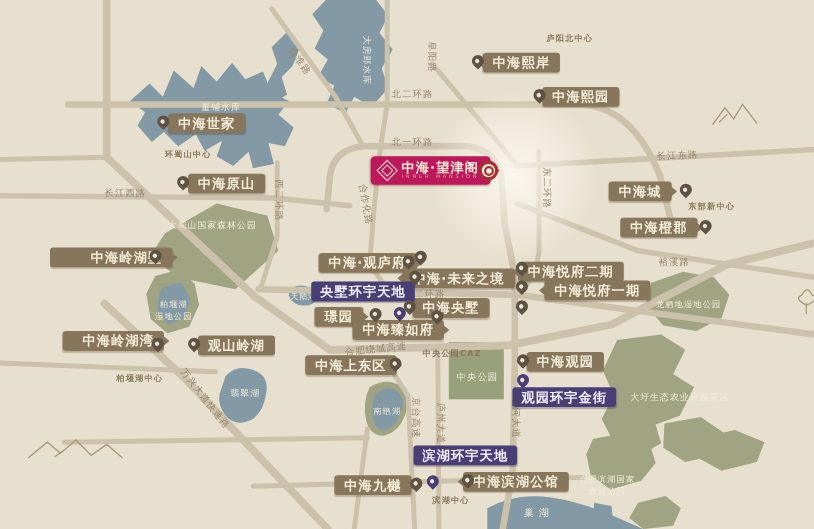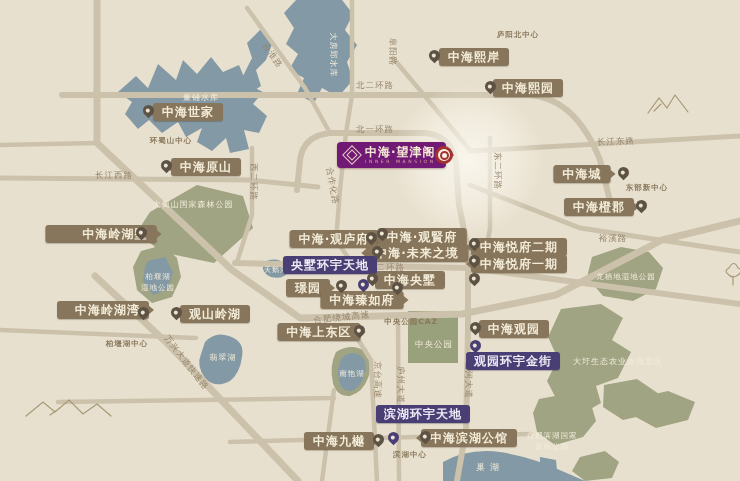--- a/index.html
+++ b/index.html
@@ -24,21 +24,21 @@
   .pin::after{content:'';position:absolute;left:3.2px;top:3.2px;width:4px;height:4px;
        background:#ece5d2;border-radius:50%;}
   .pin.purple{background:#4a3f75;}
   .district{position:absolute;z-index:2;color:#8a795c;font-size:7.5px;font-weight:bold;
        letter-spacing:1px;white-space:nowrap;}
   .roadlbl{position:absolute;z-index:2;color:#95846b;font-size:8.5px;letter-spacing:1px;white-space:nowrap;}
   .naturelbl{position:absolute;z-index:2;color:#f2ecdb;letter-spacing:1px;white-space:pre-line;
        text-align:center;line-height:1.5;}
   
   .badge{position:absolute;left:337px;top:142px;height:26px;z-index:5;display:flex;align-items:center;
-       gap:6px;background:#701a75;border-radius:4px;padding:0 10px 0 8px;
+       gap:6px;background:#be185d;border-radius:4px;padding:0 10px 0 8px;
        box-shadow:0 1px 2px rgba(80,20,15,.35);}
   .badge::after{content:'';position:absolute;right:-8px;top:50%;margin-top:-9px;
        border-top:9px solid transparent;border-bottom:9px solid transparent;border-left:9px solid #a43230;}
   .badge-logo{width:12px;height:12px;border:1.3px solid #e9d0c1;transform:rotate(45deg);
        position:relative;flex:0 0 auto;}
   .badge-logo::after{content:'';position:absolute;inset:2.2px;border:1px solid #e9d0c1;}
   .badge-texts{display:flex;flex-direction:column;}
   .badge-name{font-size:12px;font-weight:bold;color:#f4e9d3;letter-spacing:1px;line-height:1;white-space:nowrap;}
   .badge-sub{font-size:4.5px;color:#dfab9e;letter-spacing:2.6px;line-height:1;margin-top:2px;white-space:nowrap;}
   .target{position:absolute;left:435px;top:146px;width:12px;height:12px;background:#f6f1e4;
@@ -127,33 +127,32 @@
     <div class="tag arr-left" style="left: 528px; top: 88px; transform: translate(-50%, -50%);">中海熙园</div>
     <div class="pin" style="left: 484.5px; top: 81px; transform: rotate(-45deg);"></div>
     <div class="tag arr-right" style="left: 101px; top: 234px; transform: translate(-50%, -50%); padding-left: 37px;">中海岭湖墅</div>
     <div class="pin" style="left: 135.5px; top: 227px; transform: rotate(-45deg);"></div>
     <div class="tag arr-right" style="left: 103px; top: 310px; transform: translate(-50%, -50%); padding-left: 18px;">中海岭湖湾</div>
     <div class="pin" style="left: 137.5px; top: 307px; transform: rotate(-45deg);"></div>
     <div class="tag arr-left" style="left: 215px; top: 314px; transform: translate(-50%, -50%);">观山岭湖</div>
     <div class="pin" style="left: 170.5px; top: 307px; transform: rotate(-45deg);"></div>
     <div class="tag arr-right" style="left: 334px; top: 239px; transform: translate(-50%, -50%);">中海·观庐府</div>
     <div class="pin" style="left: 365.5px; top: 232px; transform: rotate(-45deg);"></div>
-    <div class="tag arr-left" style="left: 422px; top: 237px; transform: translate(-50%, -50%);">中海·观賢府</div>
     <div class="pin" style="left: 376.5px; top: 228px; transform: rotate(-45deg);"></div>
     <div class="tag arr-left" style="left: 417px; top: 253px; transform: translate(-50%, -50%);">中海·未来之境</div>
     <div class="pin" style="left: 371.5px; top: 246px; transform: rotate(-45deg);"></div>
     <div class="tag arr-left" style="left: 410px; top: 280px; transform: translate(-50%, -50%);">中海央墅</div>
     <div class="pin" style="left: 366.5px; top: 273px; transform: rotate(-45deg);"></div>
     <div class="tag arr-right" style="left: 308px; top: 288px; transform: translate(-50%, -50%);">璟园</div>
     <div class="pin" style="left: 335.5px; top: 280px; transform: rotate(-45deg);"></div>
     <div class="tag arr-right" style="left: 362px; top: 300px; transform: translate(-50%, -50%);">中海臻如府</div>
     <div class="pin" style="left: 391.5px; top: 282px; transform: rotate(-45deg);"></div>
     <div class="tag arr-left" style="left: 519px; top: 247px; transform: translate(-50%, -50%);">中海悦府二期</div>
     <div class="pin" style="left: 468.5px; top: 238px; transform: rotate(-45deg);"></div>
-    <div class="tag arr-left" style="left: 519px; top: 264px; transform: translate(-50%, -50%);">中海悦府一期</div>
+    <div class="tag arr-left" style="left: 543px; top: 264px; transform: translate(-50%, -50%);">中海悦府一期</div>
     <div class="pin" style="left: 468.5px; top: 255px; transform: rotate(-45deg);"></div>
     <div class="pin" style="left: 468.5px; top: 273px; transform: rotate(-45deg);"></div>
     <div class="tag arr-right" style="left: 582px; top: 174px; transform: translate(-50%, -50%);">中海城</div>
     <div class="pin" style="left: 617.5px; top: 167px; transform: rotate(-45deg);"></div>
     <div class="tag arr-right" style="left: 599px; top: 207px; transform: translate(-50%, -50%);">中海橙郡</div>
     <div class="pin" style="left: 635.5px; top: 200px; transform: rotate(-45deg);"></div>
     <div class="tag arr-left" style="left: 514px; top: 329px; transform: translate(-50%, -50%);">中海观园</div>
     <div class="pin" style="left: 469.5px; top: 322px; transform: rotate(-45deg);"></div>
     <div class="tag arr-right" style="left: 319px; top: 332px; transform: translate(-50%, -50%);">中海上东区</div>
     <div class="pin" style="left: 353.5px; top: 325px; transform: rotate(-45deg);"></div>

